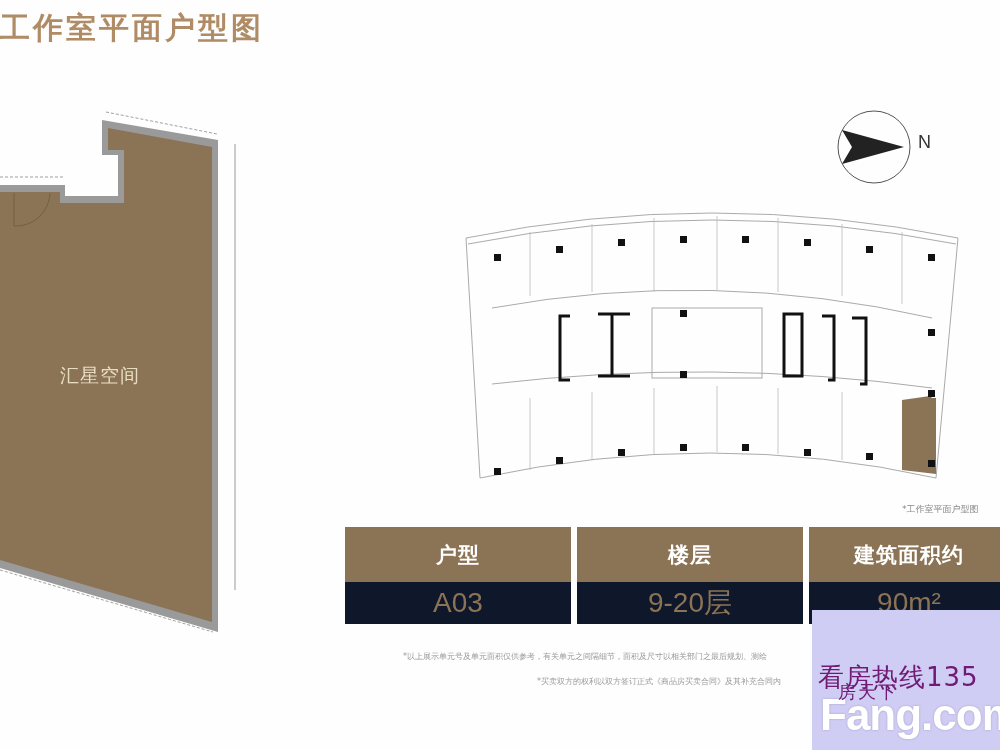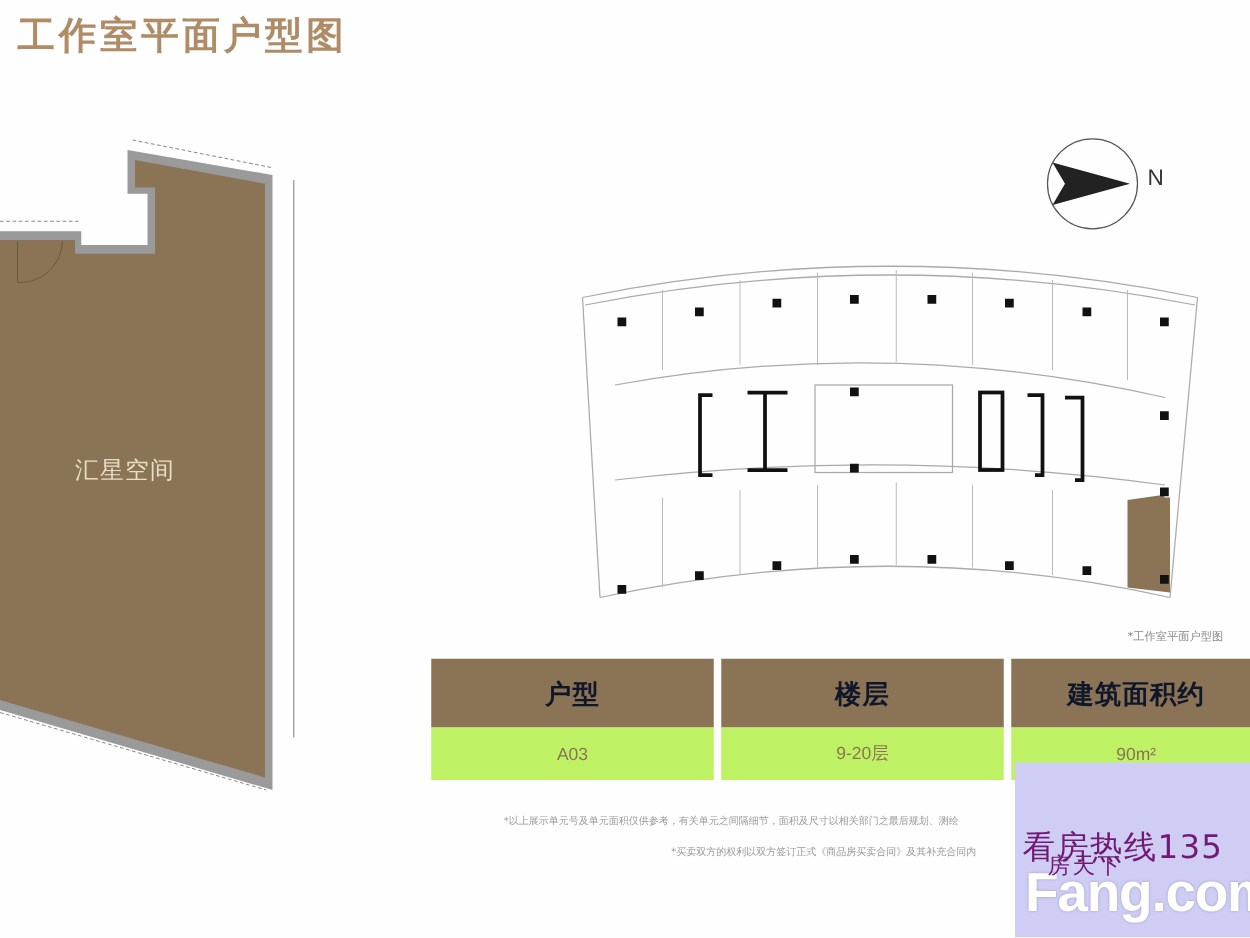--- a/index.html
+++ b/index.html
@@ -5,47 +5,46 @@
   html, body { margin: 0; padding: 0; }
   body {
     width: 1000px; height: 750px; overflow: hidden; position: relative;
     background: #fefefe;
     font-family: "DejaVu Sans", "Liberation Sans", sans-serif;
   }
   .title {
     position: absolute; left: 0; top: 8px;
     font-size: 30px; font-weight: bold; letter-spacing: 3px;
     color: #b08c66;
-    padding-left: 14px;
   }
   .unit-plan { position: absolute; left: 0; top: 100px; width: 260px; height: 560px; }
   .unit-label {
     position: absolute; left: 60px; top: 363px;
     font-size: 19px; color: #e8dcc2; letter-spacing: 1px;
   }
   .compass { position: absolute; left: 834px; top: 110px; width: 140px; height: 80px; }
   .compass-n {
     position: absolute; left: 918px; top: 132px;
     font-size: 18px; color: #333; font-family: "Liberation Sans", sans-serif;
   }
   .floor-plan { position: absolute; left: 462px; top: 208px; width: 500px; height: 280px; }
   .layout-note {
     position: absolute; left: 902px; top: 503px;
     font-size: 9px; color: #888; white-space: nowrap;
   }
   .info-table { position: absolute; left: 345px; top: 527px; height: 97px; }
   .info-col { position: absolute; top: 0; width: 226px; }
   .info-head {
-    height: 55px; background: #8b7355; color: #0f172a;
+    height: 55px; background: #8b7355; color: #ffffff;
     font-size: 21px; font-weight: bold; letter-spacing: 1px;
     display: flex; align-items: center; justify-content: center;
   }
   .info-val {
-    height: 42px; background: #bef264; color: #8b7355;
-    font-size: 14px; font-family: "Liberation Sans", sans-serif;
+    height: 42px; background: #0f172a; color: #8b7355;
+    font-size: 28px; font-family: "Liberation Sans", sans-serif;
     display: flex; align-items: center; justify-content: center;
   }
   .disclaimer {
     position: absolute; font-size: 8px; color: #999; white-space: nowrap;
   }
   .overlay {
     position: absolute; left: 812px; top: 610px; width: 188px; height: 140px;
     background: #cfcdf3;
   }
   .hotline {

